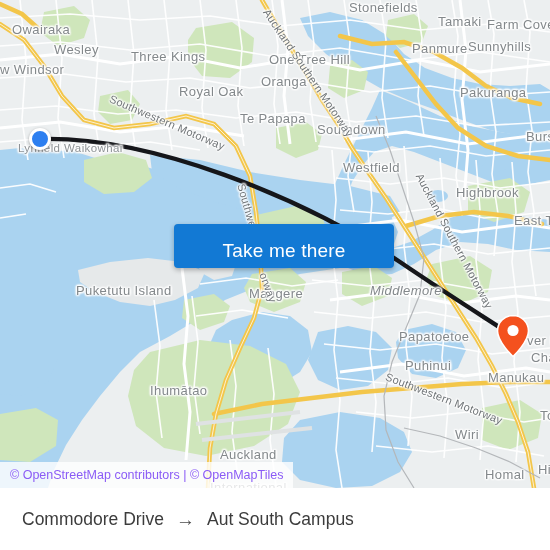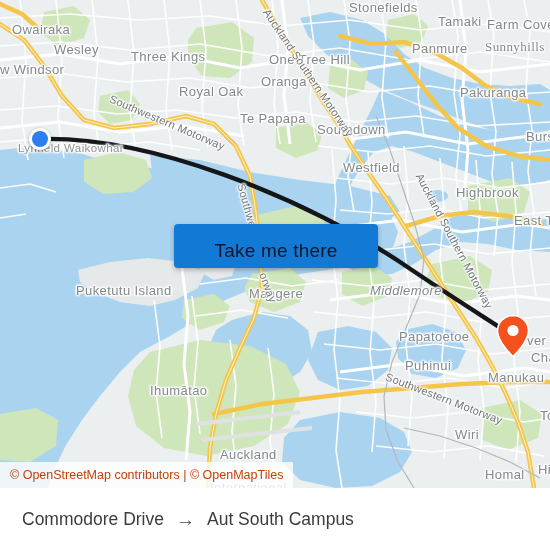--- a/index.html
+++ b/index.html
@@ -75,44 +75,44 @@
   }
   #dest-marker {
     position: absolute;
     width: 34px; height: 44px;
   }
 
   
   #take-me-there {
     position: absolute;
     left: 174px; top: 224px;
-    width: 204px; height: 44px;
+    width: 220px; height: 44px;
     background: #1279d4;
-    color: #0f172a;
+    color: #ffffff;
     border: none;
     border-radius: 4px;
     font-family: "Liberation Sans", sans-serif;
     font-size: 19px;
     letter-spacing: .2px;
     cursor: pointer;
     box-shadow: 0 2px 5px rgba(0,0,0,.28);
     padding: 16px;
   }
 
   
   #attribution {
     position: absolute;
     left: 0;
     top: 462px;
     height: 26px;
     padding: 0 10px 0 10px;
     display: flex;
     align-items: center;
     background: rgba(255,255,255,.80);
-    color: #c2410c;
+    color: #8b5cf6;
     font-size: 12.5px;
     white-space: nowrap;
   }
 
   
   #footer {
     position: absolute;
     left: 0; top: 488px;
     width: 456px; height: 62px;
     background: #ffffff;
@@ -333,21 +333,21 @@
         <div class="map-label big" style="left: 54px; top: 42px;">Wesley</div>
         <div class="map-label big" style="left: 131px; top: 49px;">Three Kings</div>
         <div class="map-label big" style="left: 0px; top: 62px;">w Windsor</div>
         <div class="map-label big" style="left: 221px; top: 52px; padding-left: 48px;">One Tree Hill</div>
         <div class="map-label big" style="left: 179px; top: 84px;">Royal Oak</div>
         <div class="map-label big" style="left: 261px; top: 74px;">Oranga</div>
         <div class="map-label big" style="left: 349px; top: 0px;">Stonefields</div>
         <div class="map-label big" style="left: 438px; top: 14px;">Tamaki</div>
         <div class="map-label big" style="left: 487px; top: 17px;">Farm Cove</div>
         <div class="map-label big" style="left: 412px; top: 41px;">Panmure</div>
-        <div class="map-label big" style="left: 485px; top: 39px; font-family: Liberation Serif, serif;">Sunnyhills</div>
+        <div class="map-label big" style="left: 468px; top: 39px;">Sunnyhills</div>
         <div class="map-label big" style="left: 460px; top: 85px;">Pakuranga</div>
         <div class="map-label big" style="left: 240px; top: 111px;">Te Papapa</div>
         <div class="map-label big" style="left: 317px; top: 122px;">Southdown</div>
         <div class="map-label big" style="left: 343px; top: 160px;">Westfield</div>
         <div class="map-label big" style="left: 456px; top: 185px;">Highbrook</div>
         <div class="map-label big" style="left: 526px; top: 129px;">Burs</div>
         <div class="map-label big" style="left: 514px; top: 213px;">East Ta</div>
         <div class="map-label" style="left: 18px; top: 142px;">Lynfield Waikowhai</div>
         <div class="map-label big" style="left: 76px; top: 283px;">Puketutu Island</div>
         <div class="map-label big" style="left: 129px; top: 383px; margin-left: 21px;">Ihumātao</div>

